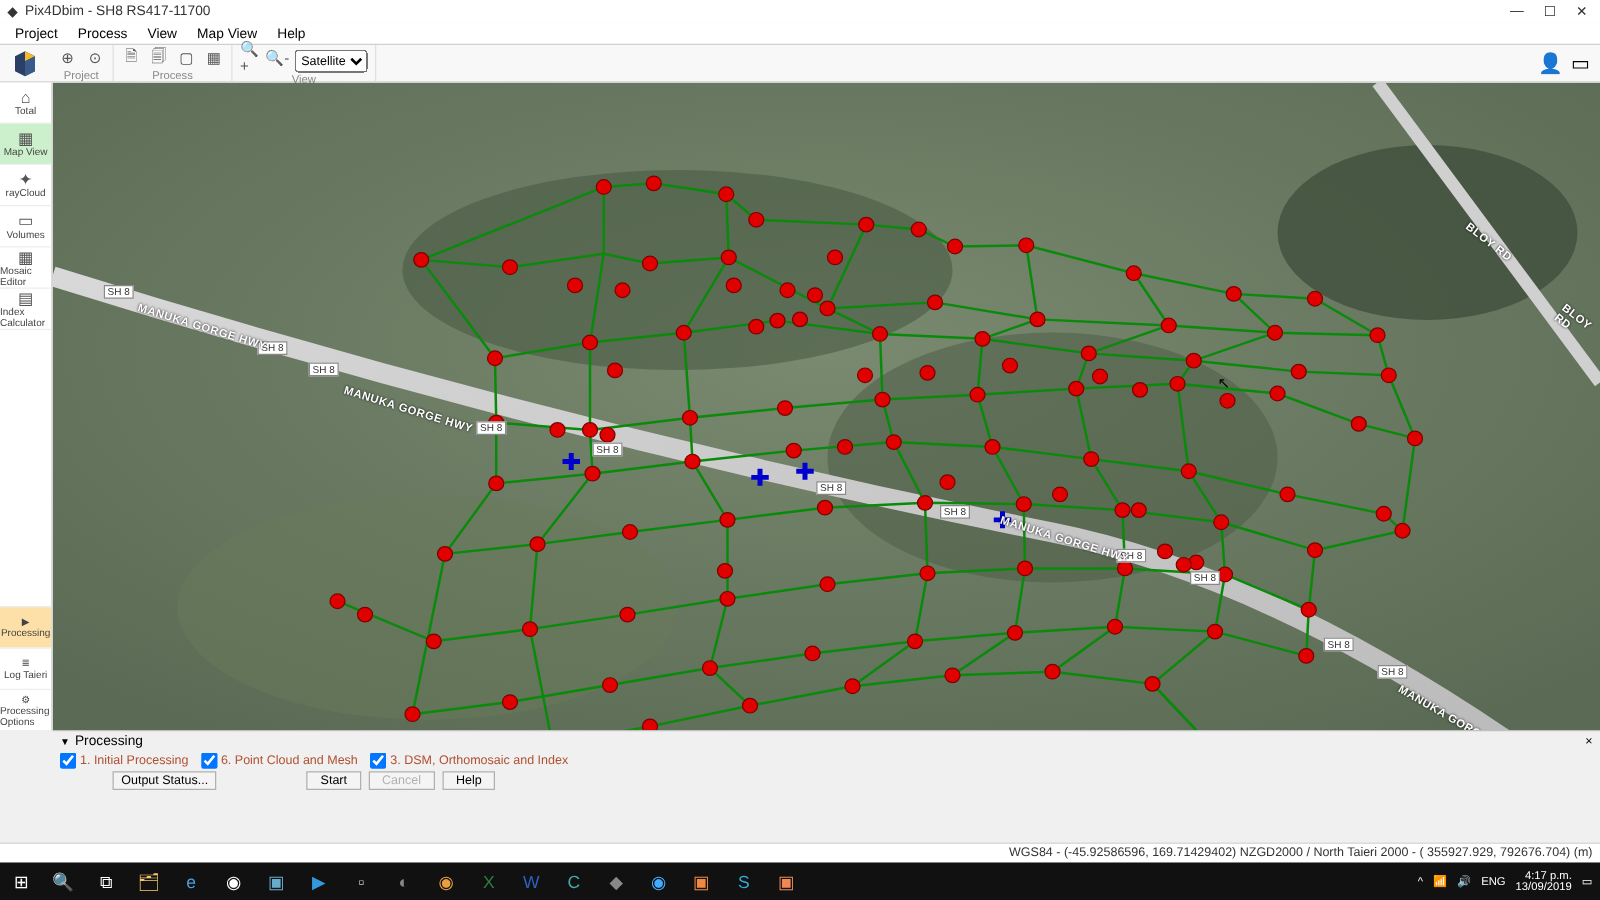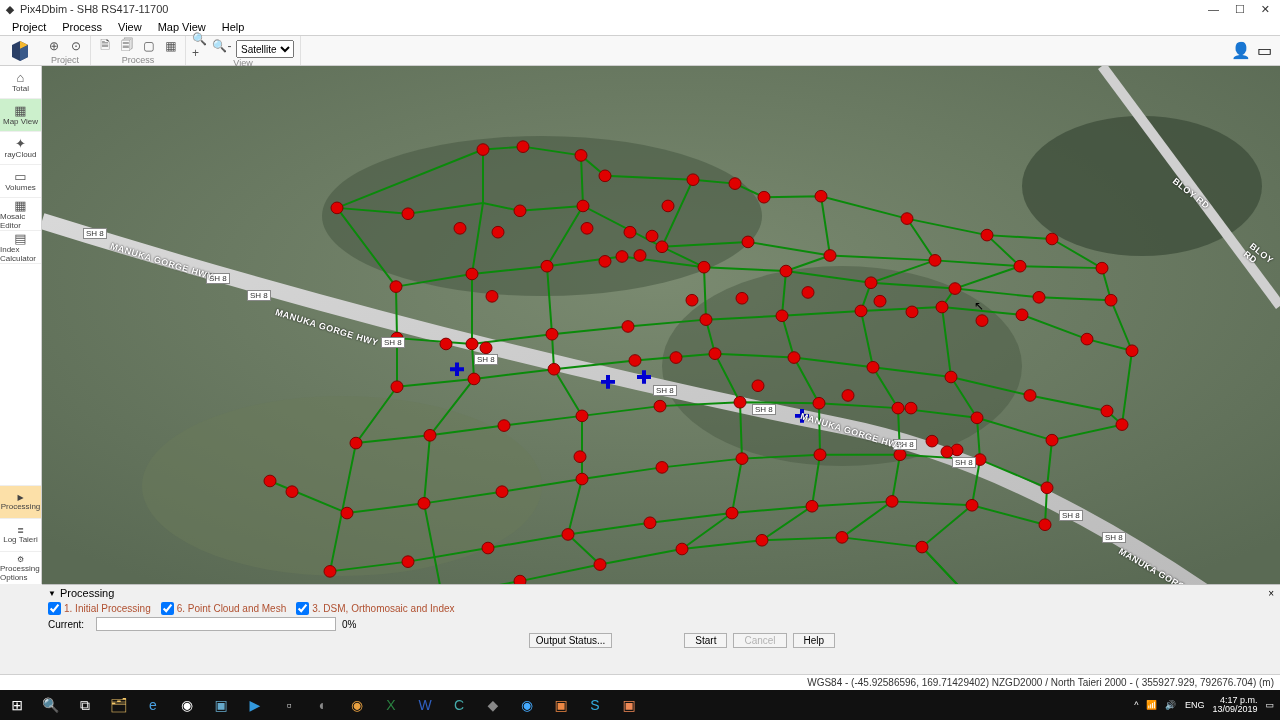--- a/index.html
+++ b/index.html
@@ -38,21 +38,21 @@
 .proc-panel { height:90px; background:#f0f0f0; border-top:1px solid #c0c0c0; padding:1px 6px; font-size:11px; display:flex; flex-direction:column; gap:2px; margin-left:42px; }
 .proc-hdr { display:flex; align-items:center; height:14px; }
 .proc-hdr .tri { font-size:8px; margin-right:4px; }
 .proc-hdr .close { margin-left:auto; font-size:10px; cursor:pointer;}
 .proc-opts { display:flex; gap:10px; font-size:10px; align-items:center; }
 .proc-opts label { color:#b05030; display:flex; align-items:center; gap:3px; }
 .proc-row { display:flex; align-items:center; gap:6px; font-size:10px; }
 .proc-row .bar { height:14px; flex:0 0 240px; background:#fff; border:1px solid #b0b0b0; display:flex; }
 .proc-row .bar.seg { flex:0 0 240px; }
 .proc-row .bar.seg div { flex:1; border-right:1px solid #b0b0b0; text-align:center; font-size:10px; color:#666;}
-.proc-btns { display:flex; gap:6px; padding-left:42px;justify-content:center; }
+.proc-btns { display:flex; gap:6px; padding-left:42px; }
 .proc-btns button, .out-stat { font-size:10px; padding:1px 10px; background:#f4f4f4; border:1px solid #b0b0b0; cursor:pointer; }
 .out-stat{ padding:1px 6px;}
 .statusbar { height:16px; background:#fff; border-top:1px solid #d0d0d0; display:flex; align-items:center; justify-content:flex-end; font-size:10px; padding:0 6px; color:#333; }
 .taskbar { height:30px; background:#111; display:flex; align-items:center; }
 .taskbar .tb-ic { width:34px; height:30px; display:flex; align-items:center; justify-content:center; color:#fff; font-size:14px; }
 .taskbar .tray { margin-left:auto; display:flex; align-items:center; color:#fff; font-size:9px; gap:8px; padding-right:6px;}
 .taskbar .tray .clock { text-align:right; line-height:1.05;}
 .cursor-ptr { position:absolute; left:932px; top:233px; font-size:12px; color:#000; pointer-events:none;}
 </style>
 </head>
@@ -359,25 +359,20 @@
         </label>
      <label>
           <input type="checkbox" checked="" style="">
           <span>6. Point Cloud and Mesh</span>
         </label>
      <label>
           <input type="checkbox" checked="" style="">
           <span>3. DSM, Orthomosaic and Index</span>
         </label>
    </div>
-   <div class="proc-row">
-     <span style="width:42px">Current:</span>
-     <div class="bar"></div>
-     <span>0%</span>
-   </div>
    <div class="proc-btns">
      <span class="out-stat">Output Status...</span>
      <div style="width:60px"></div>
      <button>Start</button>
      <button disabled="">Cancel</button>
      <button>Help</button>
    </div>
  </div>
 
  <div class="statusbar">

